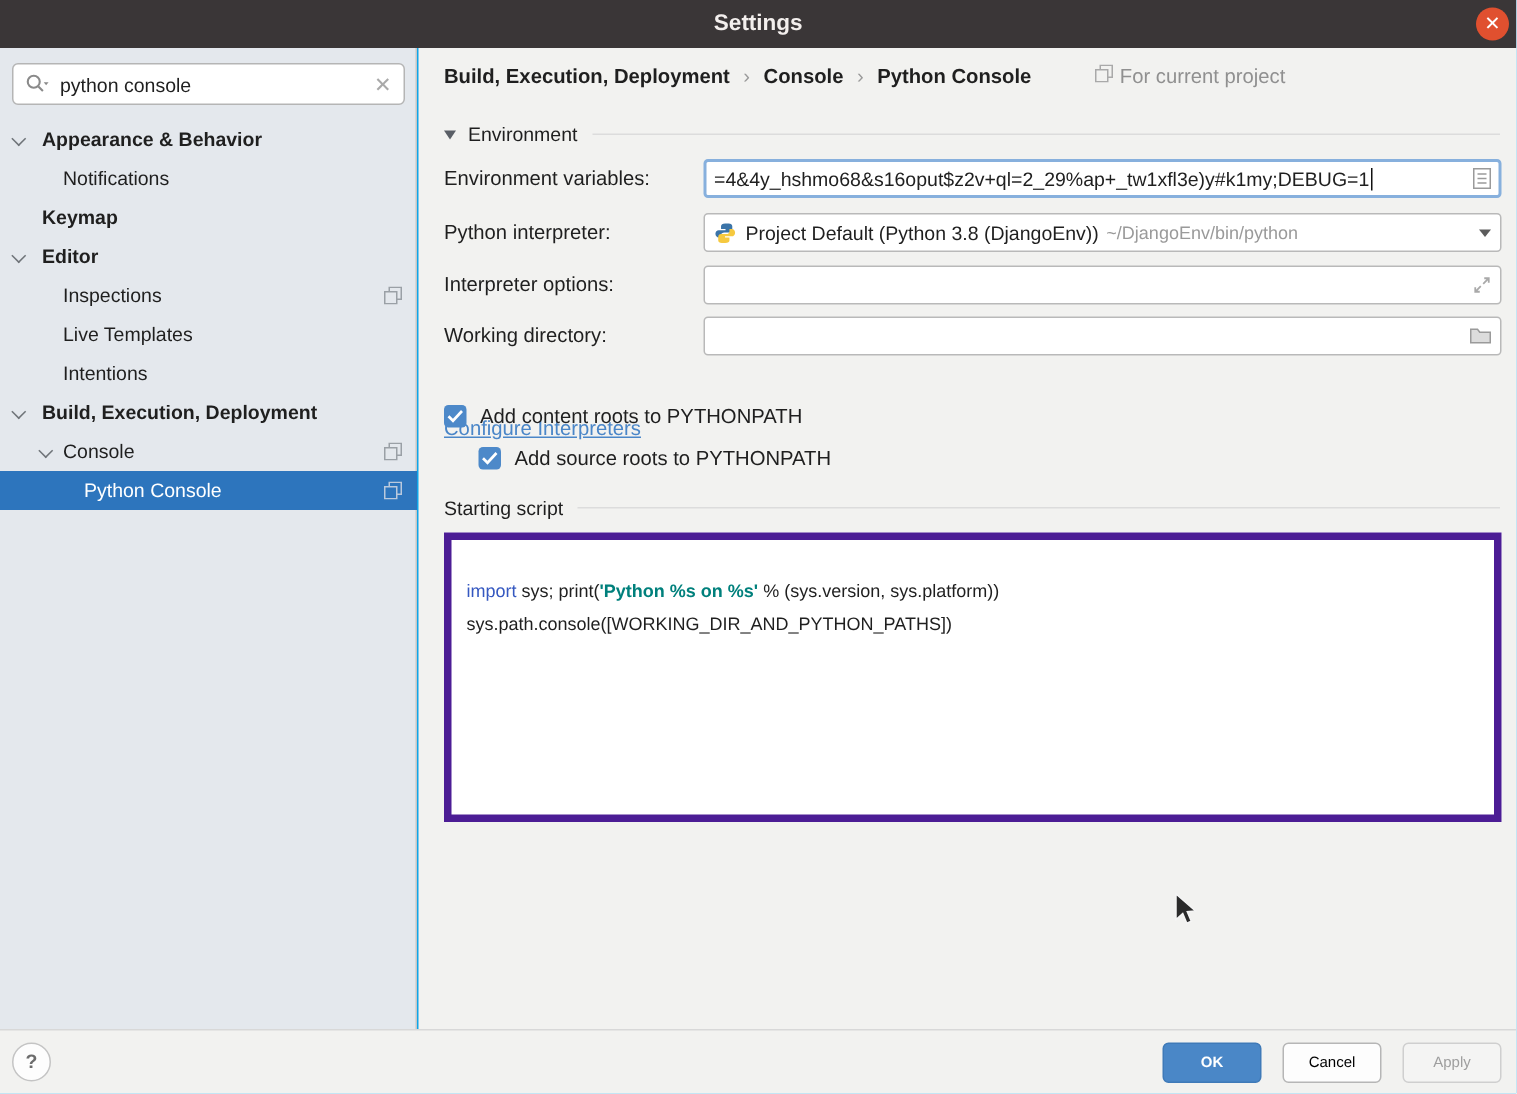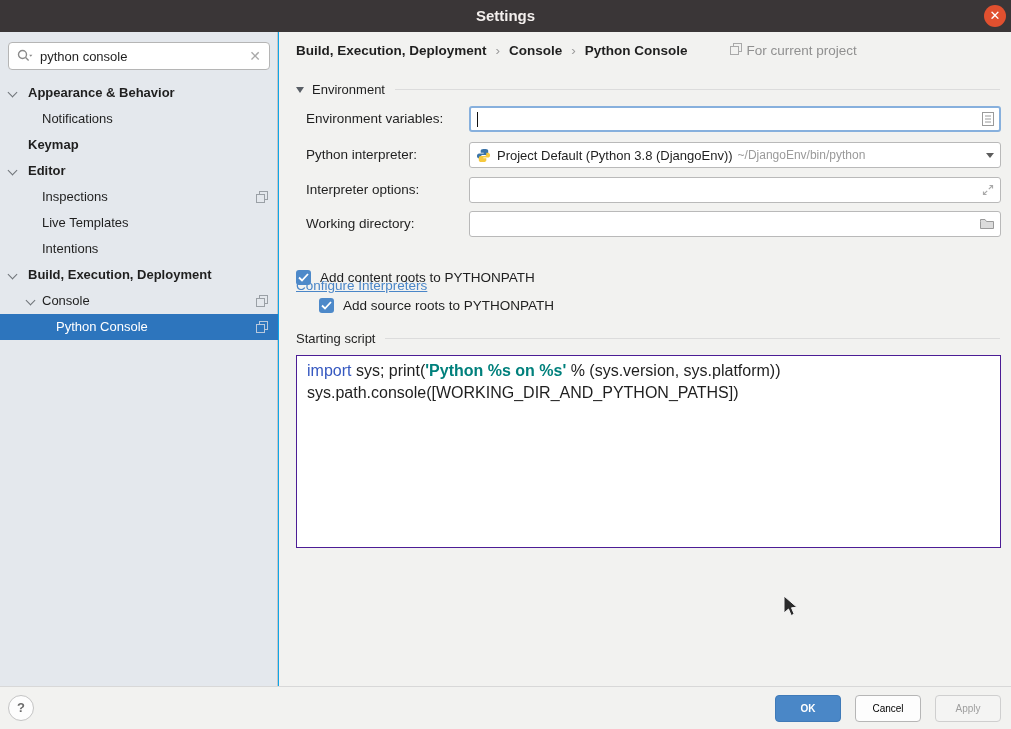--- a/index.html
+++ b/index.html
@@ -42,39 +42,39 @@
   .breadcrumb .sep { color:#9a9a9a; font-weight:normal; margin:0 9px; }
   .scope-note { display:flex; align-items:flex-start; gap:5px; margin-left:42px; color:#909090; font-weight:normal; font-size:13.5px; }
 
   .section-head { position:absolute; left:17px; right:11px; display:flex; align-items:center; }
   .section-head .tri { width:0; height:0; border-left:4.5px solid transparent; border-right:4.5px solid transparent;
     border-top:6px solid #5a5f66; margin-right:8px; }
   .section-head .line { flex:1; height:1px; background:#dcdcdc; margin-left:10px; }
   #env-head { top:50px; }
   #script-head { top:299px; }
 
-  .form-label { position:absolute; left:17px; font-size:13.5px;margin-left:10px; }
+  .form-label { position:absolute; left:17px; font-size:13.5px; }
   .field { position:absolute; left:190px; width:532px; height:26px; background:#fff; border:1px solid #b9b9b9;
     border-radius:3px; display:flex; align-items:center; padding:0 6px; }
   .field.focused { border:2px solid #87b0dd; padding:0 5px; }
   .caret { width:0; border-left:1px solid #111; height:15px; margin-left:1px; }
   .val { white-space:nowrap; overflow:hidden; }
   .interp-name { margin-left:6px; }
   .interp-path { color:#9a9a9a; font-size:12px; margin-left:5px; }
   .dd-arrow { width:0; height:0; border-left:4.5px solid transparent; border-right:4.5px solid transparent;
     border-top:5.5px solid #5c5c5c; margin-left:auto; }
   .field-icon { margin-left:auto; display:flex; align-items:center; }
 
   .link { position:absolute; left:17px; top:246px; color:#4a86c8; text-decoration:underline; font-size:13.5px; }
   .checkline { position:absolute; left:17px; display:flex; align-items:center; gap:9px; font-size:13.5px; }
   #check1 { top:238px; } #check2 { top:266px;padding-left:23px; }
   .cb { width:15px; height:15px; background:#4d89c9; border-radius:3px; display:flex; align-items:center; justify-content:center; }
 
   .script-box { position:absolute; left:17px; top:323px; width:705px; height:193px; background:#fff;
-    border:1px solid #4c1d95; padding:4px 10px; font-size:16px; line-height:22px; }
+    border:5px solid #4c1d95; padding:23px 10px; font-size:12px; line-height:22px; }
   .kw { color:#3558c0; }
   .str { color:#00807c; font-weight:bold; }
 
   
   .bottombar { position:absolute; left:0; bottom:0; width:100%; height:43px; background:#f2f2f0;
     border-top:1px solid #d8d8d8; display:flex; align-items:center; }
   .help-btn { position:absolute; left:8px; top:8px; width:26px; height:26px; border-radius:50%;
     background:#fdfdfd; border:1px solid #c4c4c4; color:#6c6c6c; font-weight:bold; text-align:center; line-height:24px; }
   .btn-group { position:absolute; right:10px; top:8px; display:flex; gap:14px; }
   .btn { min-width:66px; height:27px; border-radius:4px; border:1px solid #b6b6b6; background:#fdfdfd;
@@ -181,20 +181,21 @@
     </div>
 
     <div class="section-head" id="env-head">
       <span class="tri"></span>
       <span>Environment</span>
       <span class="line"></span>
     </div>
 
     <div class="form-label" style="top:79px;">Environment variables:</div>
     <div class="field focused" style="top:74px;">
+      <span class="val">=4&amp;4y_hshmo68&amp;s16oput$z2v+ql=2_29%ap+_tw1xfl3e)y#k1my;DEBUG=1</span>
       <span class="caret"></span>
       <span class="field-icon">
         <svg width="12" height="14" viewBox="0 0 12 14">
             <rect x="0.5" y="0.5" width="11" height="13" fill="#fff" stroke="#9a9a9a"></rect>
             <line x1="3" y1="4" x2="9" y2="4" stroke="#9a9a9a"></line>
             <line x1="3" y1="7" x2="9" y2="7" stroke="#9a9a9a"></line>
             <line x1="3" y1="10" x2="9" y2="10" stroke="#9a9a9a"></line>
           </svg>
       </span>
     </div>

